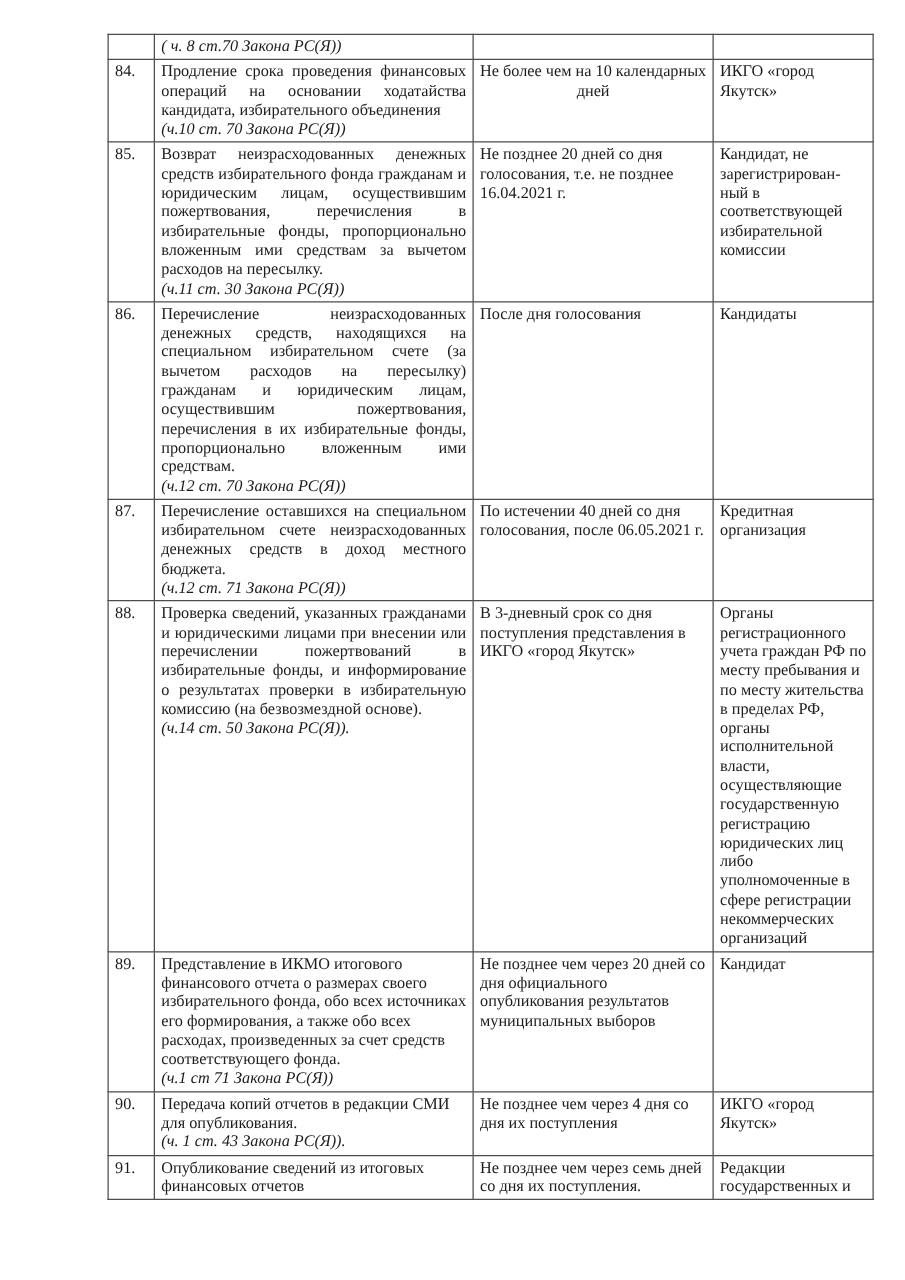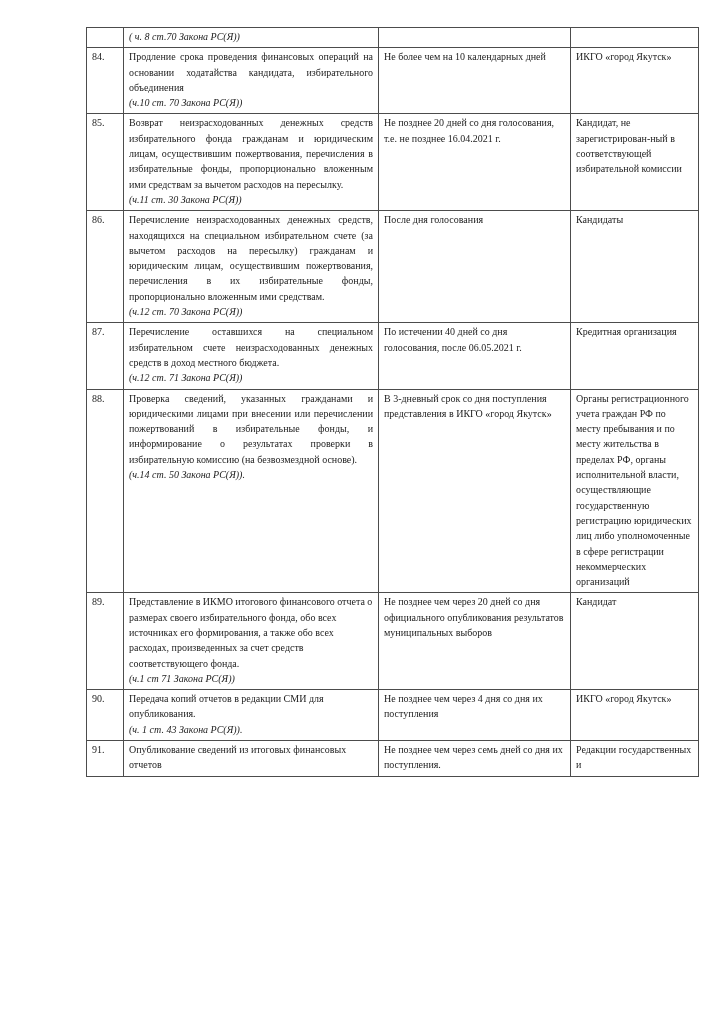--- a/index.html
+++ b/index.html
@@ -14,21 +14,21 @@
     font-family: "Liberation Serif", "DejaVu Serif", serif;
     color: #1c1c1c;
   }
   table.schedule {
     position: absolute;
     left: 86px;
     top: 27px;
     width: 612px;
     border-collapse: collapse;
     table-layout: fixed;
-    font-size: 10px;
+    font-size: 13px;
     line-height: 15.3px;
   }
   table.schedule td {
     border: 1px solid #4c4c4c;
     vertical-align: top;
     padding: 1px 5px 3px 5px;
     overflow: hidden;
   }
   td.c-num { text-align: left; padding-left: 2px; padding-right: 2px; }
   td.c-action { padding-left: 4px; padding-right: 4px; }
@@ -65,21 +65,21 @@
     </td>
   </tr>
         <tr>
     <td class="c-num" style="border-color: rgb(76, 76, 76);">
       <span>84.</span>
     </td>
     <td class="c-action" style="border-color: rgb(76, 76, 76);">
       <div class="action-text justify">Продление срока проведения финансовых операций на основании ходатайства кандидата, избирательного объединения</div>
       <div class="law">(ч.10 ст. 70 Закона РС(Я))</div>
     </td>
-    <td class="c-deadline" style="border-color: rgb(76, 76, 76);">
+    <td class="c-deadline" style="border-color: rgb(76, 76, 76); text-align: center;">
       <span>Не более чем на 10 календарных дней</span>
     </td>
     <td class="c-resp" style="border-color: rgb(76, 76, 76);">
       <span>ИКГО «город Якутск»</span>
     </td>
   </tr>
         <tr>
     <td class="c-num" style="border-color: rgb(76, 76, 76);">
       <span>85.</span>
     </td>

